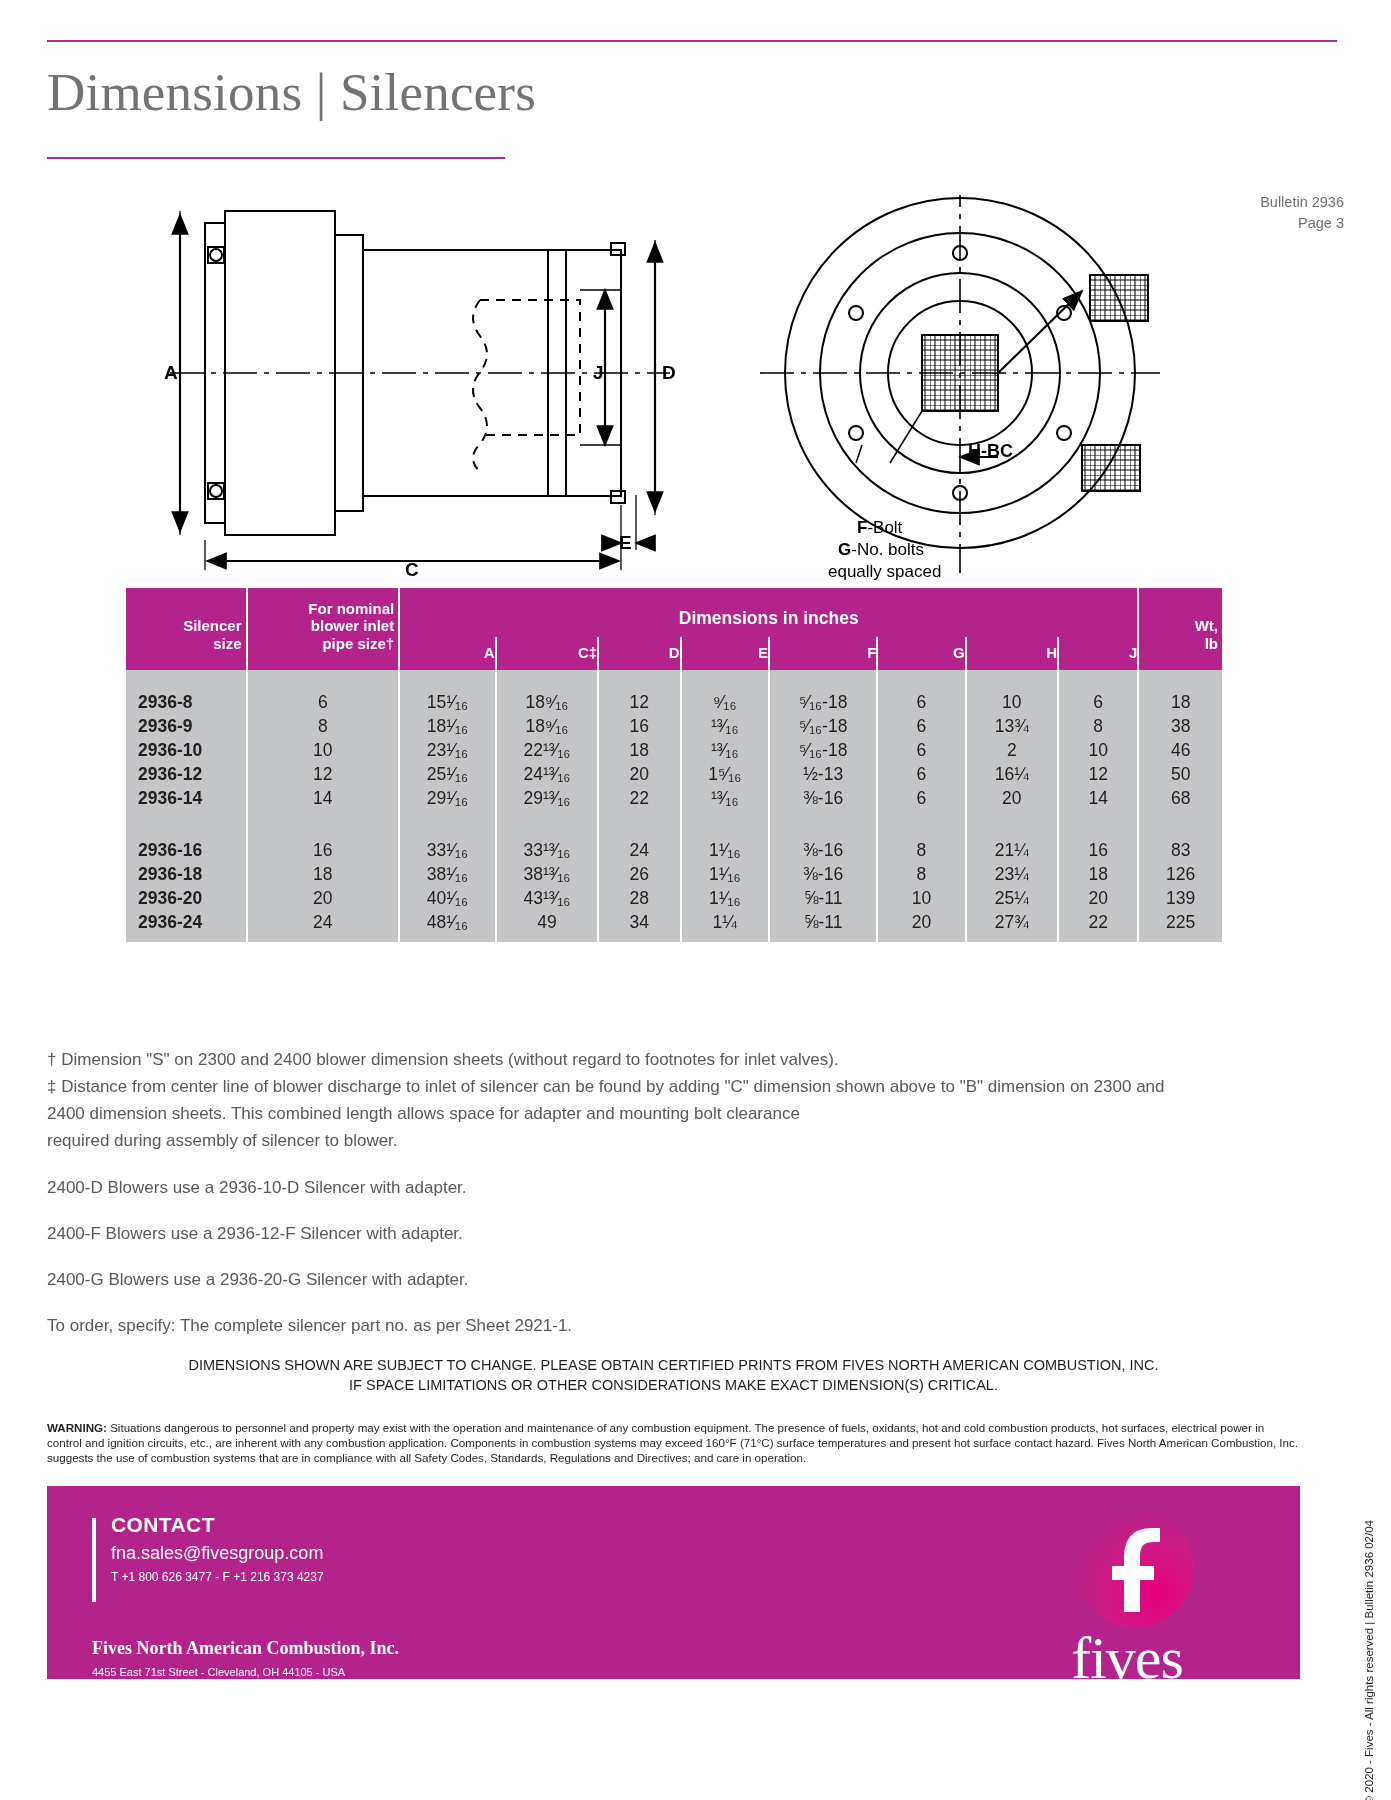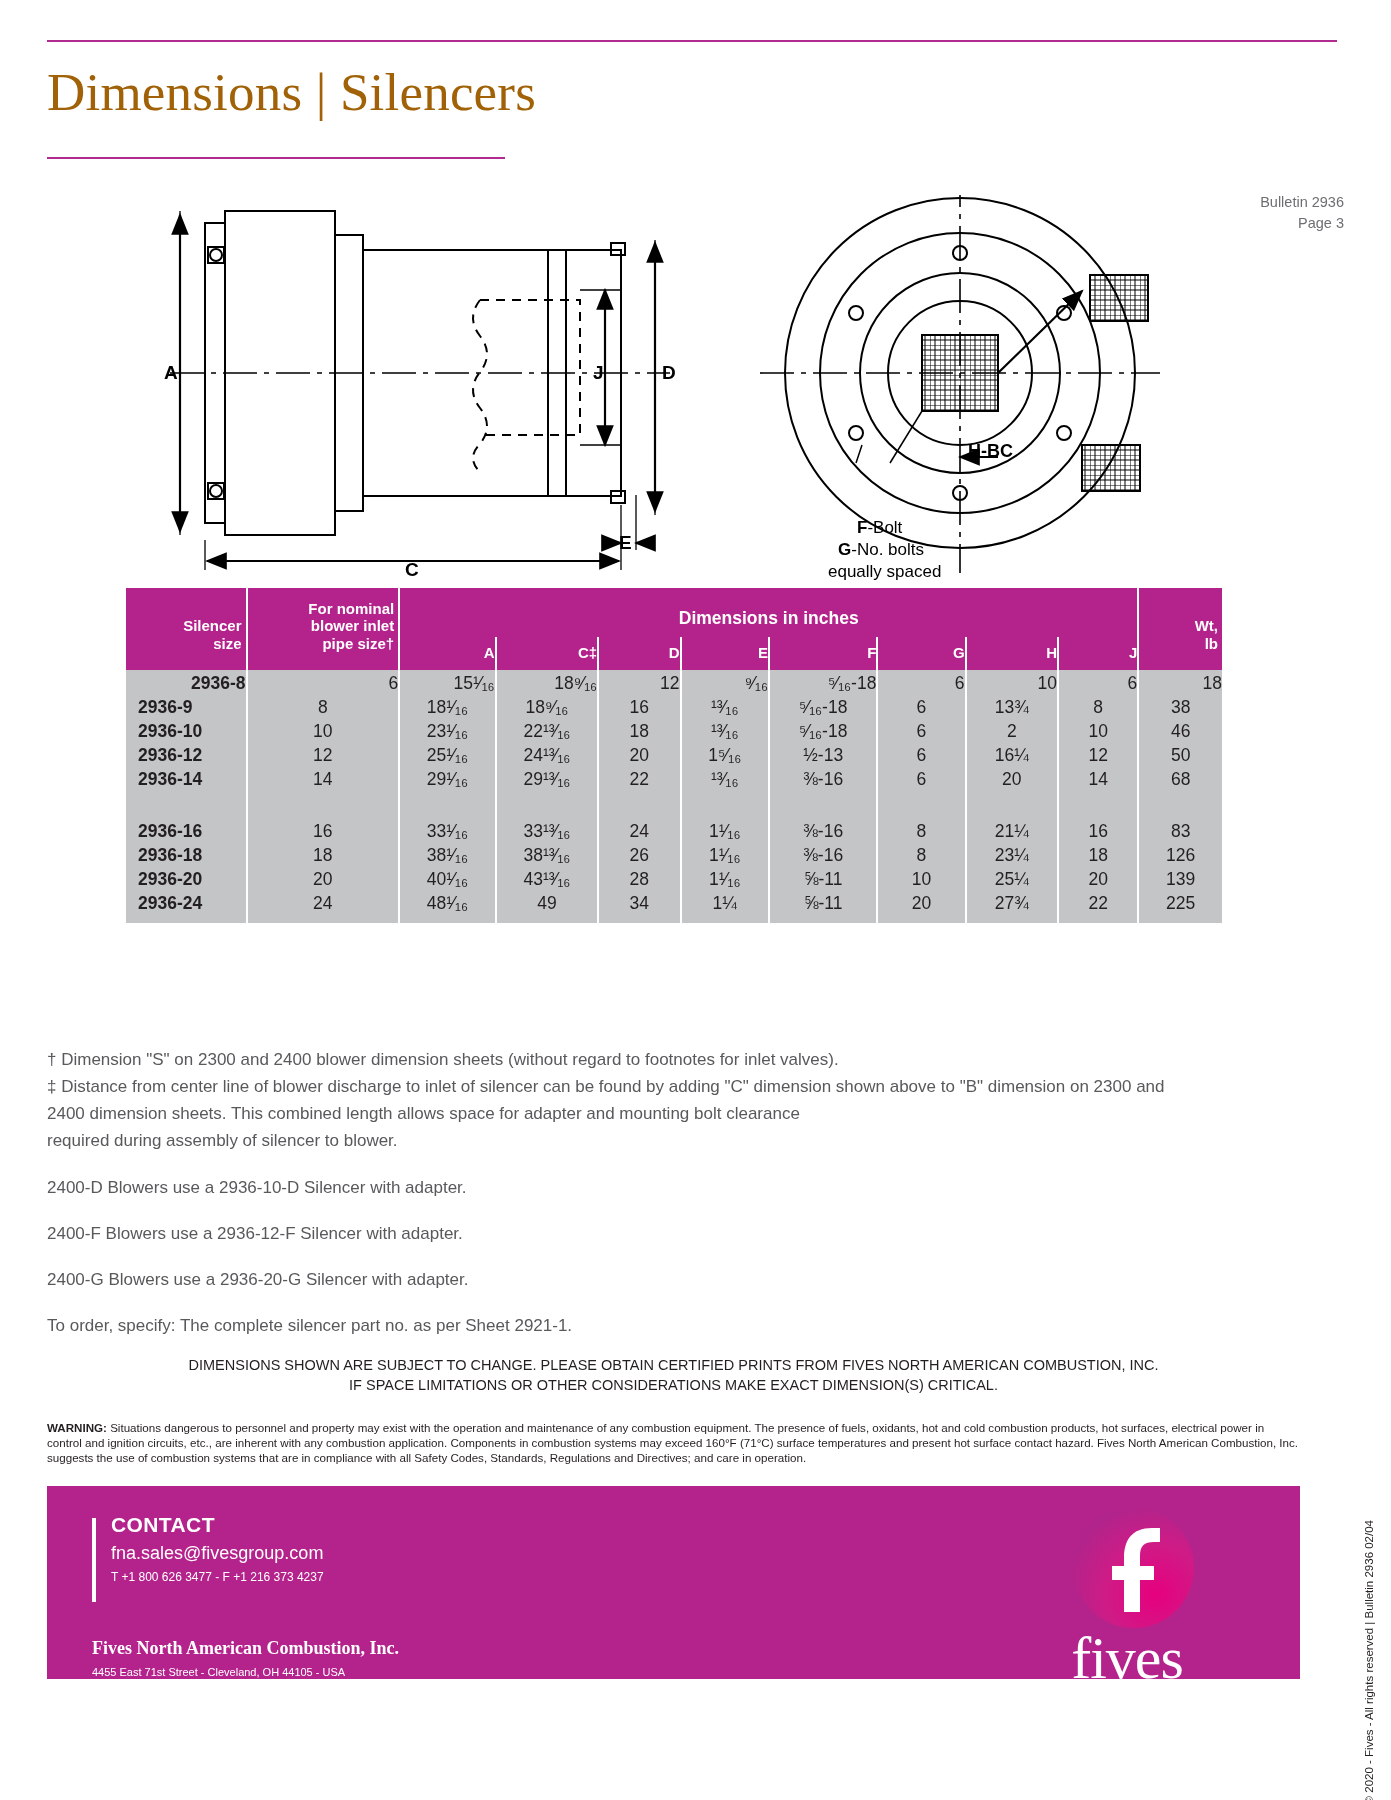--- a/index.html
+++ b/index.html
@@ -8,21 +8,21 @@
     font-family:"Liberation Sans",sans-serif;
     color:#231f20;position:relative;overflow:hidden;
   }
   .page{position:relative;width:1391px;height:1800px;}
 
   
   .top-rule{position:absolute;left:47px;top:40px;width:1290px;height:2px;background:#b02a8f;}
   .page-title{
     position:absolute;left:47px;top:62px;
     font-family:"Liberation Serif",serif;
-    font-size:53px;font-weight:400;color:#a16207;letter-spacing:.2px;white-space:nowrap;
+    font-size:53px;font-weight:400;color:#737373;letter-spacing:.2px;white-space:nowrap;
   }
   .title-rule{position:absolute;left:47px;top:157px;width:458px;height:2px;background:#b02a8f;}
 
   .bulletin{
     position:absolute;right:47px;top:192px;text-align:right;
     font-size:14.5px;color:#6d6e71;line-height:1.45;
   }
 
   
   .drawing{position:absolute;left:150px;top:195px;width:1100px;height:390px;}
@@ -39,21 +39,21 @@
   .tbl th .grp{display:block;font-size:17.5px;padding-top:10px;padding-bottom:9px;text-align:center;}
   .tbl th .lbl{display:block;font-size:15px;padding-bottom:9px;text-align:right;}
   .tbl th.stack{padding:12px 4px 9px;text-align:center;}
   .tbl td{
     background:#c3c5c7;font-size:17.5px;color:#231f20;
     padding:1.5px 0;text-align:center;border-right:2px solid #fff;
   }
   .tbl td.last{border-right:none;}
   .tbl td.size{font-weight:700;text-align:left;padding-left:12px;}
   .tbl tr.gap td{height:28px;padding:0;}
-  .tbl tr.pad-top td{padding-top:3px;text-align:right;}
+  .tbl tr.pad-top td{padding-top:22px;}
   .tbl tr.pad-bot td{padding-bottom:9px;}
 
   
   .notes{position:absolute;left:47px;top:1048px;width:1300px;}
   .note{font-size:17px;color:#58595b;line-height:1.42;margin:0 0 3px 0;}
   .note.sp{margin-top:22px;}
 
   
   .disclaimer{
     position:absolute;left:47px;top:1355px;width:1253px;

